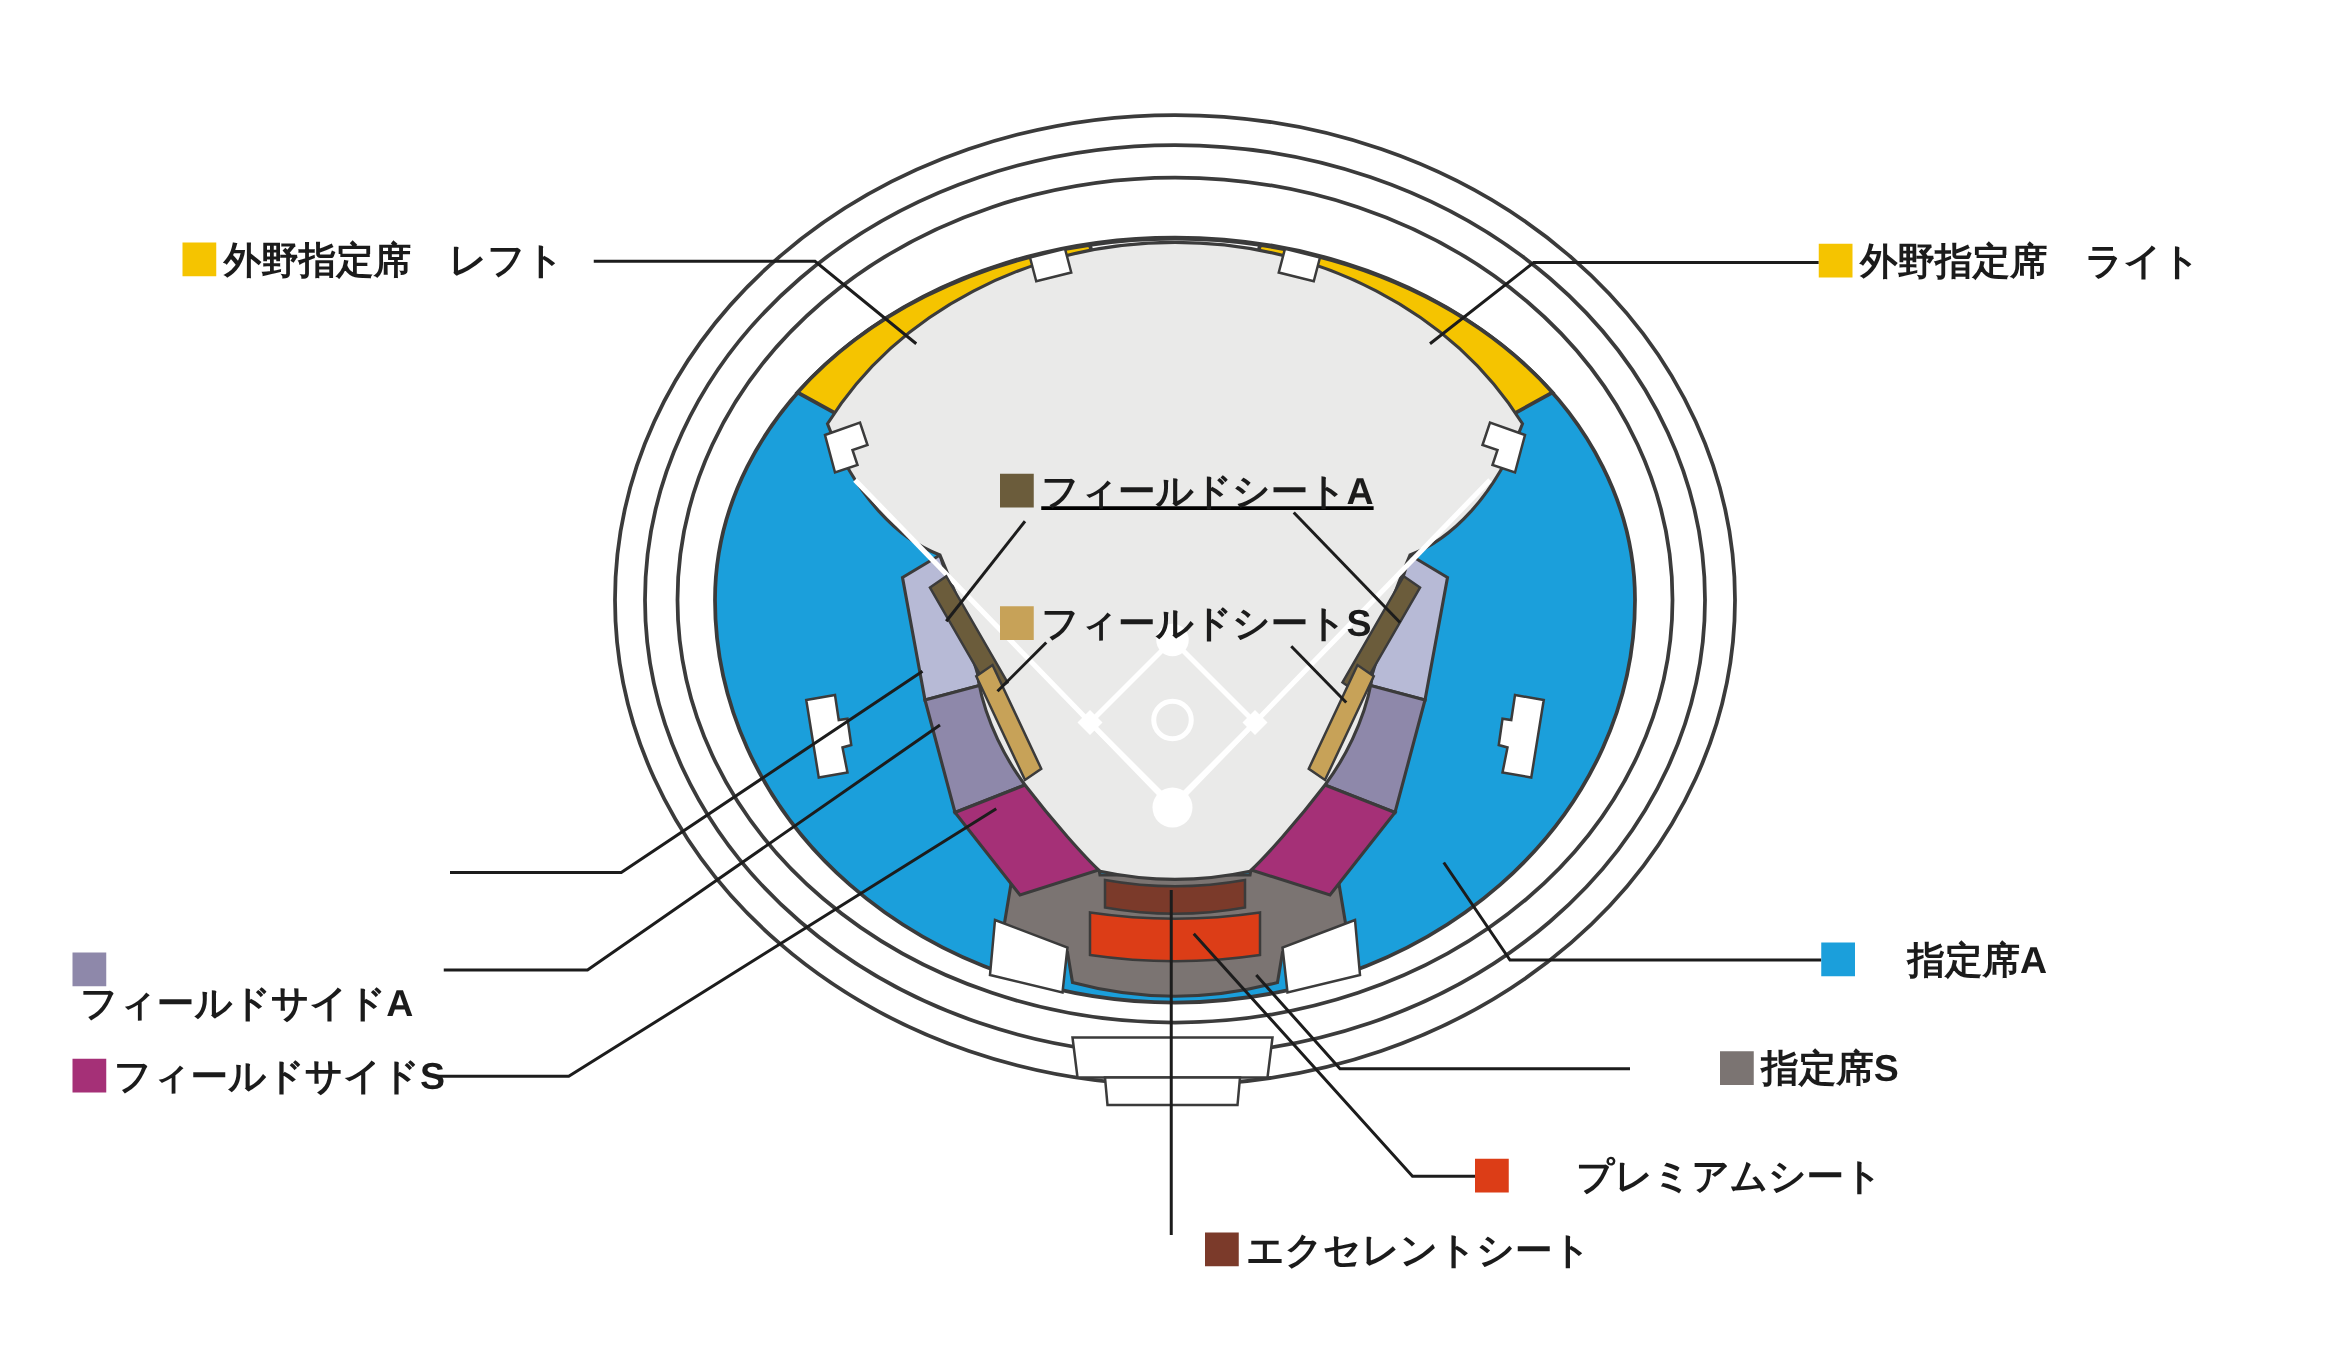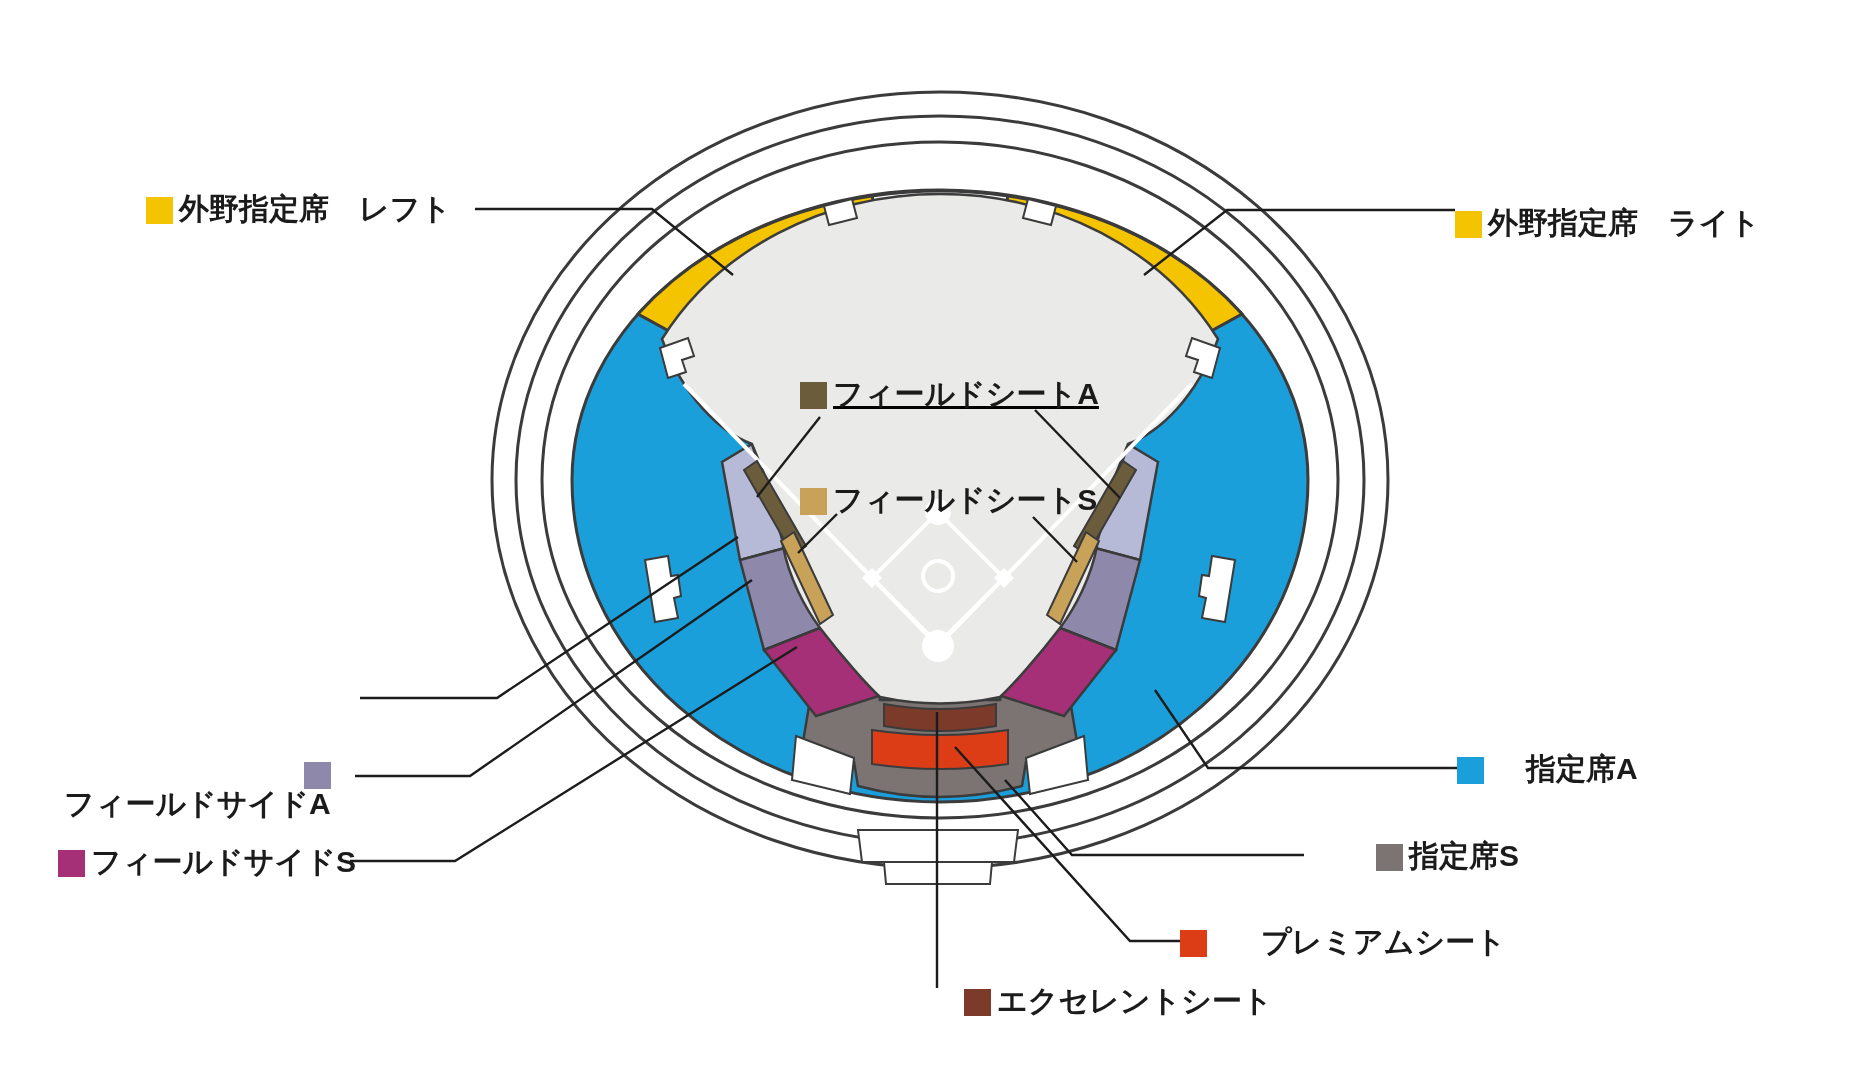--- a/index.html
+++ b/index.html
@@ -1,20 +1,20 @@
 <!DOCTYPE html>
 <html><head>
 <meta charset="utf-8">
 <style>
   html,body{margin:0;padding:0;background:#ffffff;}
   body{width:1875px;height:1092px;position:relative;overflow:hidden;
        font-family:"Liberation Sans","DejaVu Sans",sans-serif;}
   #stage{position:absolute;left:0;top:0;width:1875px;height:1092px;}
   svg{position:absolute;left:0;top:0;}
-  .legend-item{position:absolute;display:flex;align-items:flex-end;height:30px;}
+  .legend-item{position:absolute;display:flex;align-items:flex-start;height:30px;}
   .chip{width:27px;height:27px;flex:0 0 27px;}
   .legend-label{margin-left:6px;font-size:30px;font-weight:600;color:#1b1b1b;
                 white-space:nowrap;letter-spacing:0px;line-height:30px;}
 </style>
 </head>
 <body>
 
 <div id="stage">
 <svg width="1875" height="1092" viewBox="0 0 1875 1092">
 
@@ -103,21 +103,21 @@
     <polyline points="1304,855 1072,855 1005,780"></polyline>
     <polyline points="1180,941 1130,941 955,747"></polyline>
     <polyline points="937,988 937,712"></polyline>
   </g>
 </svg>
 
 <div class="legend-item" style="left:146px;top:194px;">
   <span class="chip" style="background: rgb(245, 196, 0);"></span>
   <span class="legend-label">外野指定席　レフト</span>
 </div>
-<div class="legend-item" style="left:1455px;top:195px;margin-top:13px;">
+<div class="legend-item" style="left:1455px;top:195px;">
   <span class="chip" style="background: rgb(245, 196, 0);"></span>
   <span class="legend-label">外野指定席　ライト</span>
 </div>
 <div class="legend-item" style="left:800px;top:379px;text-decoration:underline;">
   <span class="chip" style="background: rgb(107, 92, 59);"></span>
   <span class="legend-label">フィールドシートA</span>
 </div>
 <div class="legend-item" style="left:800px;top:485px;">
   <span class="chip" style="background: rgb(199, 162, 88);"></span>
   <span class="legend-label">フィールドシートS</span>

